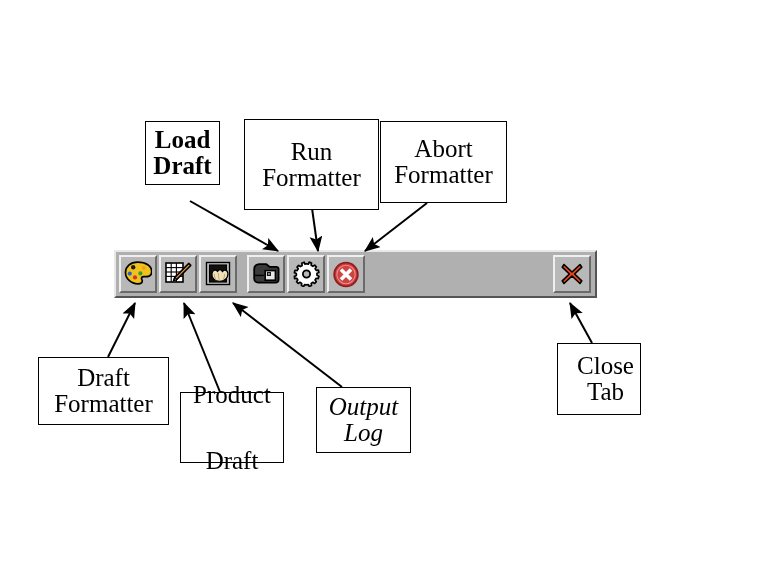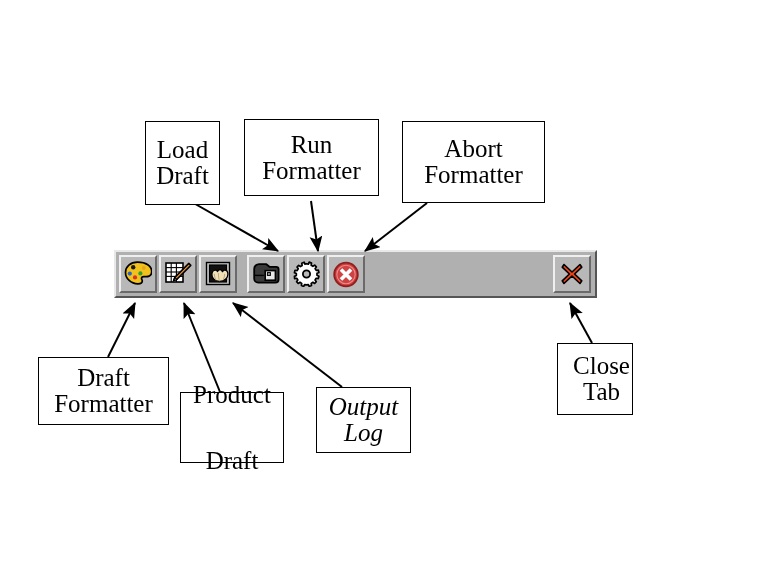--- a/index.html
+++ b/index.html
@@ -177,48 +177,48 @@
 
     <div class="tb-spacer"></div>
 
     <div class="tbtn" id="close-tab-btn">
       <svg class="icon-svg" width="24" height="24" viewBox="0 0 24 24" xmlns="http://www.w3.org/2000/svg">
         <path d="M4.0 2.5 L12 10.0 L20.0 2.5 L21.8 5.2 L14.6 12 L21.8 18.8 L20.0 21.5 L12 14.0 L4.0 21.5 L2.2 18.8 L9.4 12 L2.2 5.2 Z" fill="#e8441c" stroke="#000000" stroke-width="1.6" stroke-linejoin="round"></path>
       </svg>
     </div>
   </div>
 
-  <div class="callout" style="left:145px; top:121px; width:75px; height:84px;">
+  <div class="callout" style="left:145px; top:121px; width:75px; height:64px;font-weight:bold;">
     <span class="ln">Load</span>
     <span class="ln">Draft</span>
   </div>
 
-  <div class="callout" style="left:244px; top:119px; width:135px; height:77px;justify-content:center;">
+  <div class="callout" style="left:244px; top:119px; width:135px; height:91px;justify-content:center;">
     <span class="ln">Run</span>
     <span class="ln">Formatter</span>
   </div>
 
-  <div class="callout" style="left:402px; top:121px; width:143px; height:82px;">
+  <div class="callout" style="left:380px; top:121px; width:127px; height:82px;">
     <span class="ln">Abort</span>
     <span class="ln">Formatter</span>
   </div>
 
   <div class="callout" style="left:38px; top:357px; width:131px; height:68px;">
     <span class="ln">Draft</span>
     <span class="ln">Formatter</span>
   </div>
 
   <div class="callout" style="left:180px; top:392px; width:104px; height:71px;gap:40px;">
     <span class="ln">Product</span>
     <span class="ln">Draft</span>
   </div>
 
   <div class="callout" style="left:316px; top:387px; width:95px; height:66px;font-style:italic;">
     <span class="ln">Output</span>
     <span class="ln">Log</span>
   </div>
 
-  <div class="callout" style="left:557px; top:343px; width:76px; height:72px;padding-left:13px;">
+  <div class="callout" style="left:557px; top:343px; width:84px; height:72px;padding-left:13px;">
     <span class="ln">Close</span>
     <span class="ln">Tab</span>
   </div>
 
 </div>
 
 </body></html>

